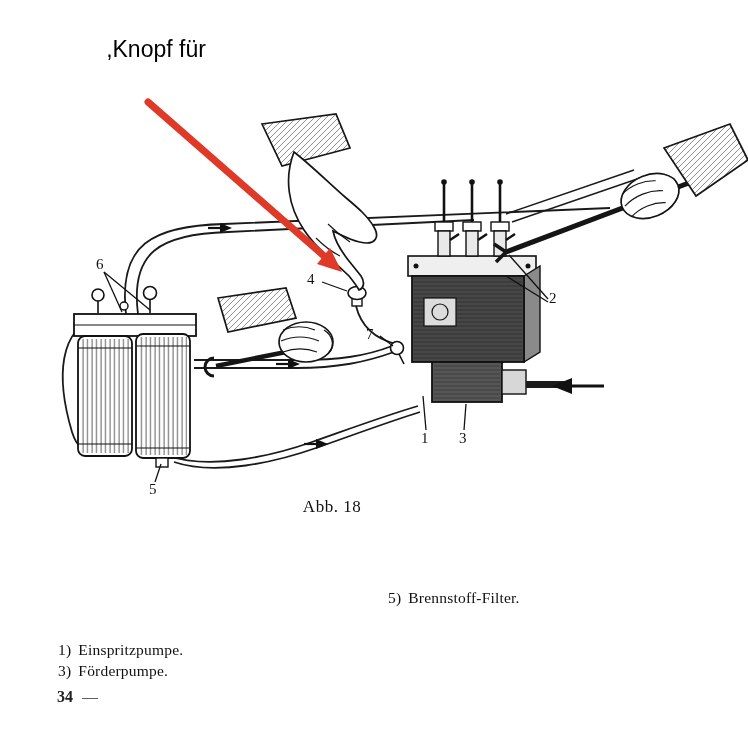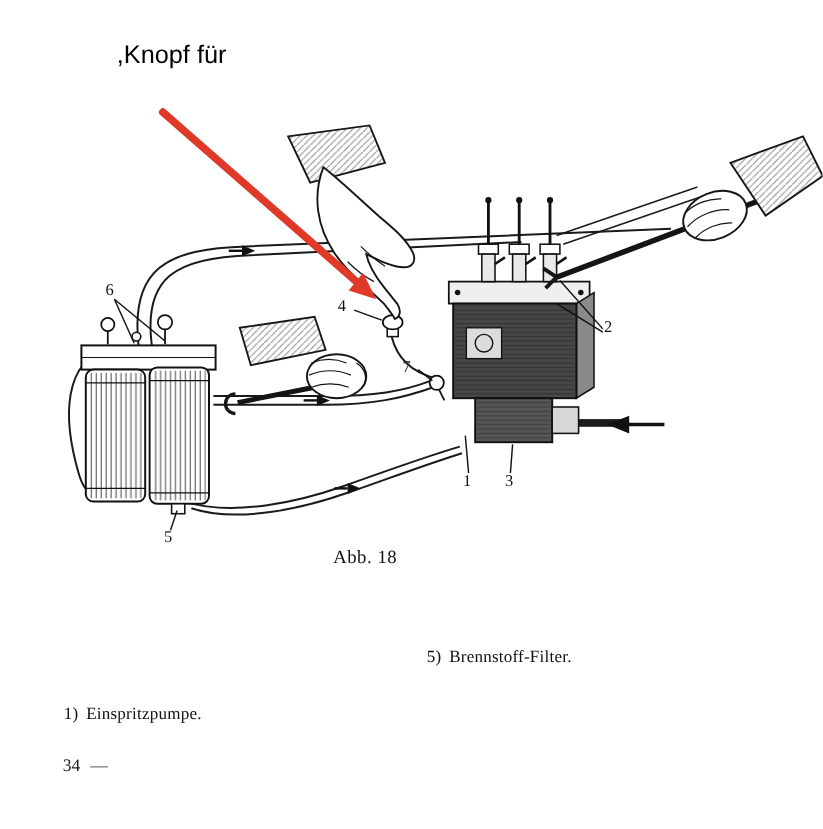--- a/index.html
+++ b/index.html
@@ -33,21 +33,21 @@
   .pn-3{left:459px;top:430px;}
   .caption{
     position:absolute;left:0;top:497px;width:664px;
     text-align:center;font-size:17px;letter-spacing:0.5px;color:#111;
   }
   .legend-col{position:absolute;font-size:15.5px;letter-spacing:0.2px;color:#111;}
   .legend-left{left:58px;top:592px;line-height:20.5px;margin-top:48px;}
   .legend-right{left:388px;top:590px;line-height:16.5px;}
   .legend-item .li-num{margin-right:7px;}
   .footer{position:absolute;left:57px;top:688px;font-size:16px;color:#222;}
-  .footer .page-num{font-weight:normal;text-align:right;}
+  .footer .page-num{font-weight:bold;text-align:right;}
   .footer .footer-dash{margin-left:9px;color:#444;}
 </style>
 </head>
 <body>
 
 <div class="page">
 
   <div class="annotation">
     <div>,Knopf für</div>
   </div>
@@ -220,20 +220,23 @@
   <span class="part-num pn-2">2</span>
   <span class="part-num pn-1">1</span>
   <span class="part-num pn-3">3</span>
 
   <div class="caption">Abb. 18</div>
 
   <div class="legend-col legend-left">
     <div class="legend-item">
       <span class="li-num">1)</span><span>Einspritzpumpe.</span>
     </div>
+    <div class="legend-item">
+      <span class="li-num">3)</span><span>Förderpumpe.</span>
+    </div>
   </div>
   <div class="legend-col legend-right">
     <div class="legend-item">
       <span class="li-num">5)</span><span>Brennstoff-Filter.</span>
     </div>
   </div>
 
   <div class="footer">
     <span class="page-num">34</span><span class="footer-dash">—</span>
   </div>

